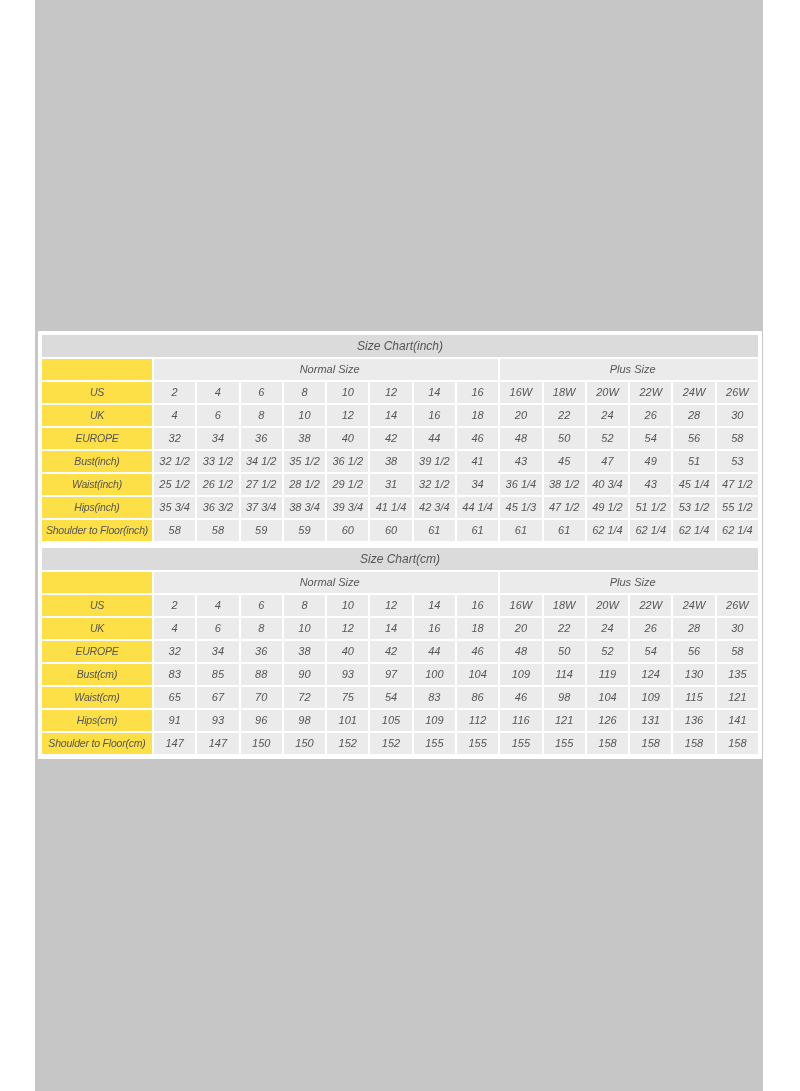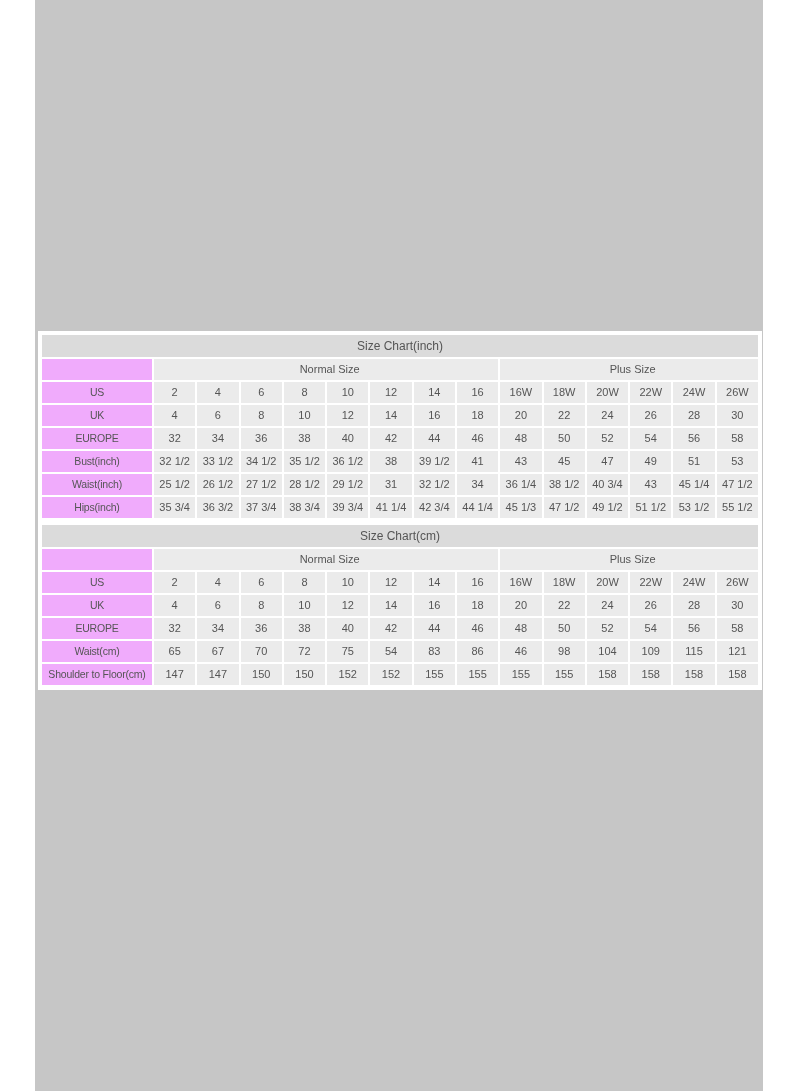--- a/index.html
+++ b/index.html
@@ -25,21 +25,21 @@
   }
   .panel {
     position: absolute;
     left: 38px;
     top: 331px;
     width: 724px;
     background: #ffffff;
     padding: 2px 0 3px 0;
     box-sizing: border-box;
   }
-  .chart-section { width: 720px; margin: 0 2px; }
+  .chart-section { width: 720px; margin: 0 2px; font-style: italic; }
   .chart-section + .chart-section { margin-top: 5px; }
   .title-bar {
     margin: 2px 2px 0 2px;
     background: #dbdbdb;
     color: #555555;
     font-size: 12px;
     text-align: center;
     padding: 4px 0;
   }
   table.size-table {
@@ -54,21 +54,21 @@
     color: #555555;
     font-size: 11px;
     font-weight: normal;
     text-align: center;
     vertical-align: middle;
     padding: 4px 1px;
     line-height: 13px;
     overflow: hidden;
   }
   table.size-table th.label-cell {
-    background: #f0abfc;
+    background: #fde047;
     font-size: 10.5px;
     letter-spacing: -0.2px;
   }
   table.size-table th.group-cell { background: #ebebeb; padding-left: 8px; }
 </style>
 </head>
 <body>
 
 <div class="viewport">
   <div class="gray-bg"></div>
@@ -194,20 +194,37 @@
               <td>41 1/4</td>
               <td>42 3/4</td>
               <td>44 1/4</td>
               <td>45 1/3</td>
               <td>47 1/2</td>
               <td>49 1/2</td>
               <td>51 1/2</td>
               <td>53 1/2</td>
               <td>55 1/2</td>
             </tr>
+            <tr>
+              <th class="label-cell">Shoulder to Floor(inch)</th>
+              <td>58</td>
+              <td>58</td>
+              <td>59</td>
+              <td>59</td>
+              <td>60</td>
+              <td>60</td>
+              <td>61</td>
+              <td>61</td>
+              <td>61</td>
+              <td>61</td>
+              <td>62 1/4</td>
+              <td>62 1/4</td>
+              <td>62 1/4</td>
+              <td>62 1/4</td>
+            </tr>
           </tbody>
         </table>
       </section>
     <section class="chart-section">
         <div class="title-bar">Size Chart(cm)</div>
         <table class="size-table">
           <colgroup>
             <col style="width: 110px;">
             <col>
             <col>
@@ -275,37 +292,71 @@
               <td>44</td>
               <td>46</td>
               <td>48</td>
               <td>50</td>
               <td>52</td>
               <td>54</td>
               <td>56</td>
               <td>58</td>
             </tr>
             <tr>
+              <th class="label-cell">Bust(cm)</th>
+              <td>83</td>
+              <td>85</td>
+              <td>88</td>
+              <td>90</td>
+              <td>93</td>
+              <td>97</td>
+              <td>100</td>
+              <td>104</td>
+              <td>109</td>
+              <td>114</td>
+              <td>119</td>
+              <td>124</td>
+              <td>130</td>
+              <td>135</td>
+            </tr>
+            <tr>
               <th class="label-cell">Waist(cm)</th>
               <td>65</td>
               <td>67</td>
               <td>70</td>
               <td>72</td>
               <td>75</td>
               <td>54</td>
               <td>83</td>
               <td>86</td>
               <td>46</td>
               <td>98</td>
               <td>104</td>
               <td>109</td>
               <td>115</td>
               <td>121</td>
             </tr>
             <tr>
+              <th class="label-cell">Hips(cm)</th>
+              <td>91</td>
+              <td>93</td>
+              <td>96</td>
+              <td>98</td>
+              <td>101</td>
+              <td>105</td>
+              <td>109</td>
+              <td>112</td>
+              <td>116</td>
+              <td>121</td>
+              <td>126</td>
+              <td>131</td>
+              <td>136</td>
+              <td>141</td>
+            </tr>
+            <tr>
               <th class="label-cell">Shoulder to Floor(cm)</th>
               <td>147</td>
               <td>147</td>
               <td>150</td>
               <td>150</td>
               <td>152</td>
               <td>152</td>
               <td>155</td>
               <td>155</td>
               <td>155</td>

